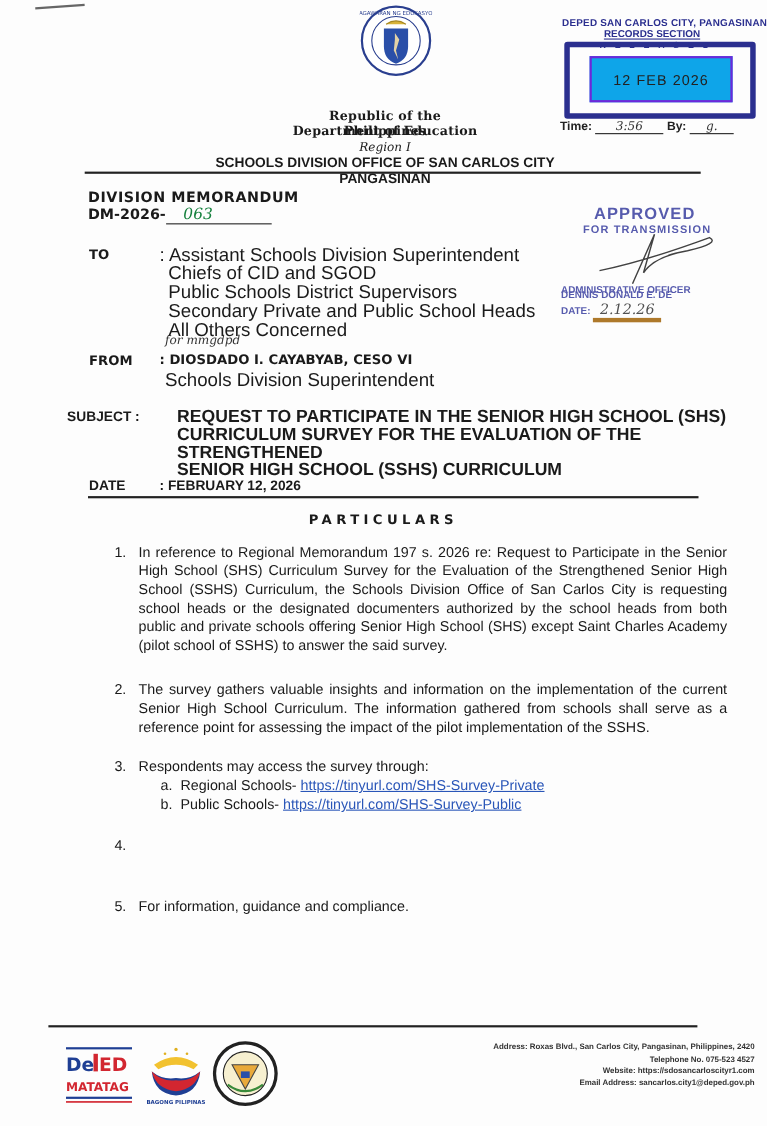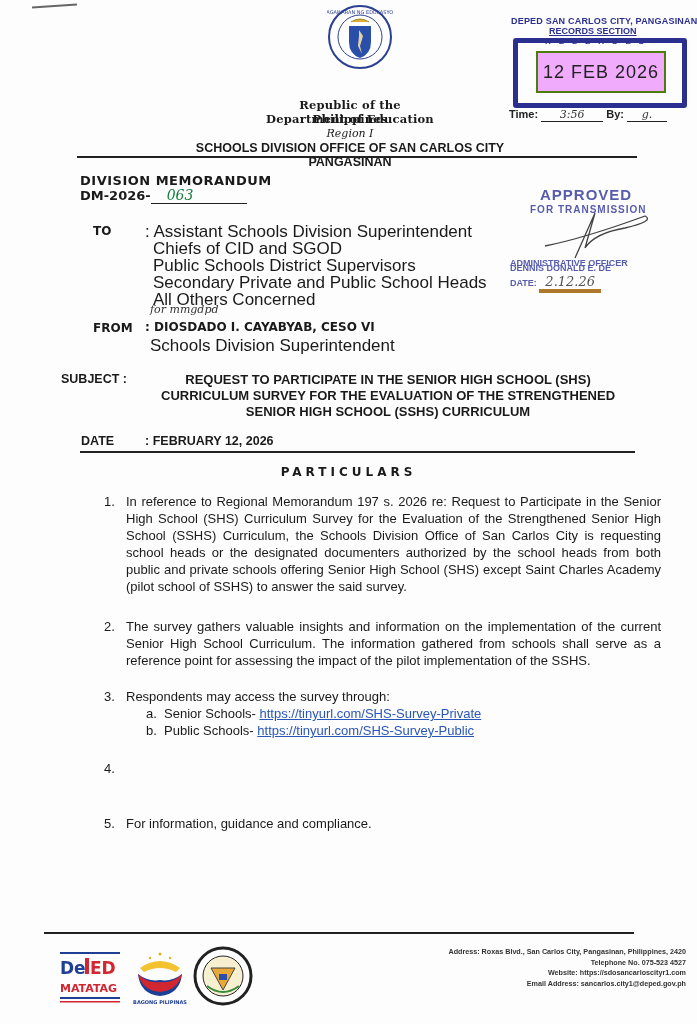--- a/index.html
+++ b/index.html
@@ -13,51 +13,51 @@
   .gothic { font-family:"DejaVu Serif", serif; font-weight:bold; font-size:12px; letter-spacing:0.2px; }
   .region { font-family:"DejaVu Serif", serif; font-style:italic; font-size:11px; }
   .sdo { font-family:"Liberation Sans", sans-serif; font-weight:bold; font-size:12.5px; }
   .rule { height:2px; background:#222; }
 
   
   .stamp { left:505px; top:16px; width:190px; height:112px; color:#2b2f8f; font-family:"Liberation Sans", sans-serif; }
   .stamp .t1 { position:absolute; left:6px; top:0; font-size:9px; font-weight:bold; letter-spacing:0.2px; white-space:nowrap; }
   .stamp .t2 { position:absolute; left:44px; top:10px; font-size:9px; font-weight:bold; text-decoration:underline; }
   .stamp .box { position:absolute; left:8px; top:22px; width:164px; height:60px; border:5px solid #2b2f8f; border-radius:3px; }
-  .stamp .box .inner { position:absolute; left:18px; top:8px; width:126px; height:38px; border:2px solid #4d7c0f; background:#f0abfc; display:flex; align-items:center; justify-content:center; font-size:18px; color:#222; letter-spacing:1px; }
+  .stamp .box .inner { position:absolute; left:18px; top:8px; width:126px; height:38px; border:2px solid #6d28d9; background:#0ea5e9; display:flex; align-items:center; justify-content:center; font-size:13px; color:#222; letter-spacing:1px; }
   .stamp .released { position:absolute; left:40px; top:21px; font-size:8px; font-weight:bold; letter-spacing:8px; color:#2b2f8f; }
   .stamp .time { position:absolute; left:4px; top:92px; font-size:11px; font-weight:bold; color:#222; white-space:nowrap; }
   .stamp .time .hw { font-family:"DejaVu Serif", serif; font-style:italic; font-weight:normal; border-bottom:1px solid #222; display:inline-block; text-align:center; color:#333; }
 
   
   .approved { left:510px; top:186px; width:185px; height:110px; color:#3a3fa0; font-family:"Liberation Sans", sans-serif; opacity:0.85; }
   .approved .a1 { position:absolute; left:30px; top:0; font-size:15px; font-weight:bold; letter-spacing:1px; }
   .approved .a2 { position:absolute; left:20px; top:18px; font-size:10px; font-weight:bold; letter-spacing:1px; }
   .approved .a3 { position:absolute; left:0; top:77px; font-size:9px; font-weight:bold; }
   .approved .a4 { position:absolute; left:0; top:72px; font-size:9px; font-weight:bold; }
   .approved .a5 { position:absolute; left:0; top:88px; font-size:9px; font-weight:bold; }
   .approved .a5 .hw { font-family:"DejaVu Serif", serif; font-style:italic; color:#333; font-size:13px; border-bottom:4px solid #a16207; padding:0 6px; font-weight:normal; }
   .approved svg { position:absolute; left:25px; top:25px; }
 
   
   .memo-title { left:80px; top:173px; font-family:"DejaVu Sans", sans-serif; font-weight:bold; font-size:13px; letter-spacing:0.5px; }
   .memo-num { left:80px; top:187px; font-family:"DejaVu Sans", sans-serif; font-weight:bold; font-size:13px; }
   .memo-num .hw { font-family:"DejaVu Serif", serif; font-weight:normal; font-style:italic; display:inline-block; width:80px; border-bottom:1px solid #222; padding-left:16px; font-size:14px; color:#15803d; }
 
-  .label { font-family:"DejaVu Sans", sans-serif; font-weight:bold; font-size:12px;margin-left:12px; }
+  .label { font-family:"DejaVu Sans", sans-serif; font-weight:bold; font-size:12px; }
   .body-txt { font-family:"Liberation Sans", sans-serif; font-size:17px; line-height:17px; }
   .to-lbl { left:81px; top:224px; }
   .to-list { left:145px; top:223px; }
   .from-lbl { left:81px; top:321px; }
   .from-name { left:145px; top:320px; font-family:"DejaVu Sans", sans-serif; font-weight:bold; font-size:12px; }
   .from-title { left:150px; top:337px; }
   .hw-sign { left:150px; top:303px; font-family:"DejaVu Serif", serif; font-style:italic; font-size:11px; color:#333; }
 
   .subj-lbl { left:61px; top:372px; font-family:"Liberation Sans", sans-serif; font-weight:bold; font-size:12.5px; }
-  .subj-txt { left:161px; top:372px; font-family:"Liberation Sans", sans-serif; font-weight:bold; font-size:13px; line-height:16px;text-align:center; }
+  .subj-txt { left:161px; top:372px; font-family:"Liberation Sans", sans-serif; font-weight:bold; font-size:16px; line-height:16px; }
   .date-lbl { left:81px; top:434px; font-family:"Liberation Sans", sans-serif; font-weight:bold; font-size:12.5px; }
   .date-txt { left:145px; top:434px; font-family:"Liberation Sans", sans-serif; font-weight:bold; font-size:12.5px; }
   .date-rule { left:80px; top:451px; width:555px; height:2px; background:#222; }
 
   .particulars { left:0; top:465px; width:697px; text-align:center; font-family:"DejaVu Sans", sans-serif; font-weight:bold; font-size:12px; letter-spacing:4px; }
 
   .item { left:104px; width:555px; font-family:"Liberation Sans", sans-serif; font-size:13px; line-height:17px; }
   .item .num { position:absolute; left:0; top:0; }
   .item .txt { position:absolute; left:22px; top:0; width:535px; text-align:justify; }
   .sub { position:relative; padding-left:20px; }
@@ -159,21 +159,21 @@
 <div class="abs item" style="top:618px;height:55px;">
   <span class="num">2.</span>
   <div class="txt">The survey gathers valuable insights and information on the implementation of the current Senior High School Curriculum. The information gathered from schools shall serve as a reference point for assessing the impact of the pilot implementation of the SSHS.</div>
 </div>
 
 <div class="abs item" style="top:688px;height:55px;">
   <span class="num">3.</span>
   <div class="txt">
     <div>Respondents may access the survey through:</div>
     <div class="sub">
-      <span>a.</span>&nbsp;&nbsp;<span>Senior Schools- </span><a class="link">https://tinyurl.com/SHS-Survey-Private</a>
+      <span>a.</span>&nbsp;&nbsp;<span>Regional Schools- </span><a class="link">https://tinyurl.com/SHS-Survey-Private</a>
     </div>
     <div class="sub">
       <span>b.</span>&nbsp;&nbsp;<span>Public Schools- </span><a class="link">https://tinyurl.com/SHS-Survey-Public</a>
     </div>
   </div>
 </div>
 
 <div class="abs item" style="top:760px;height:38px;">
   <span class="num">4.</span>
 </div>

